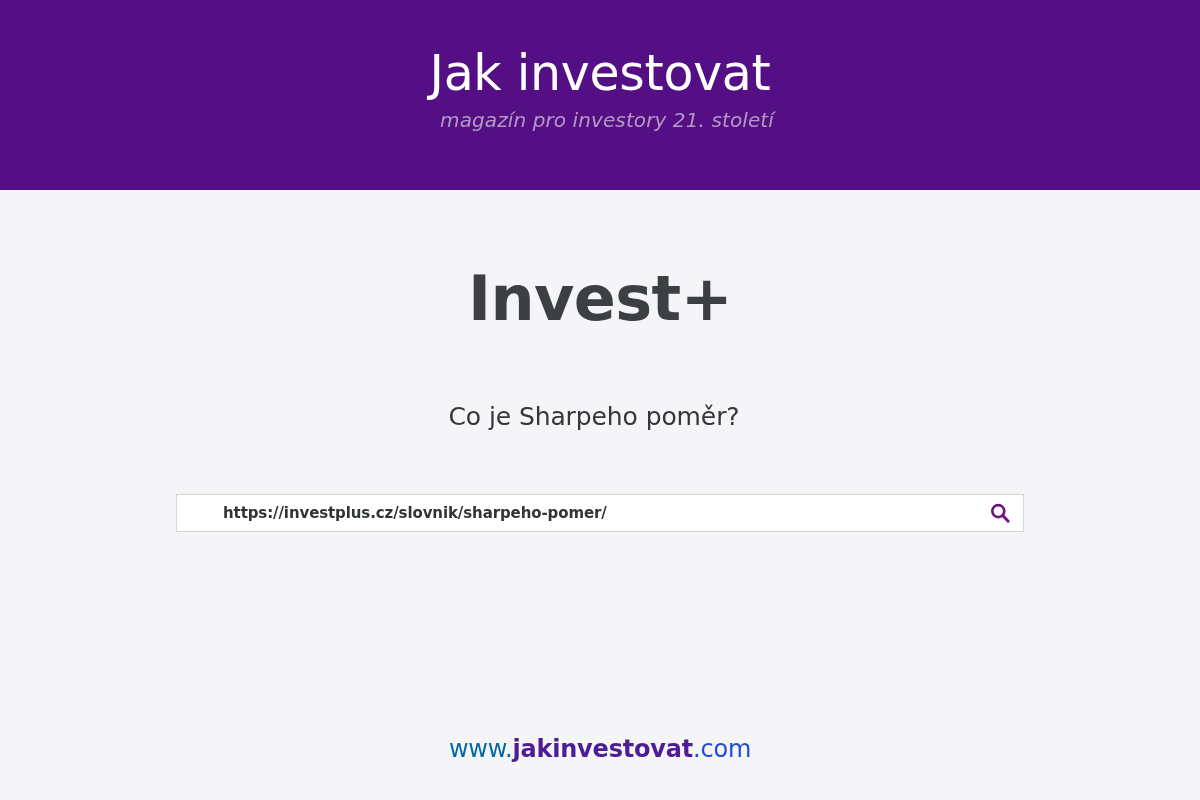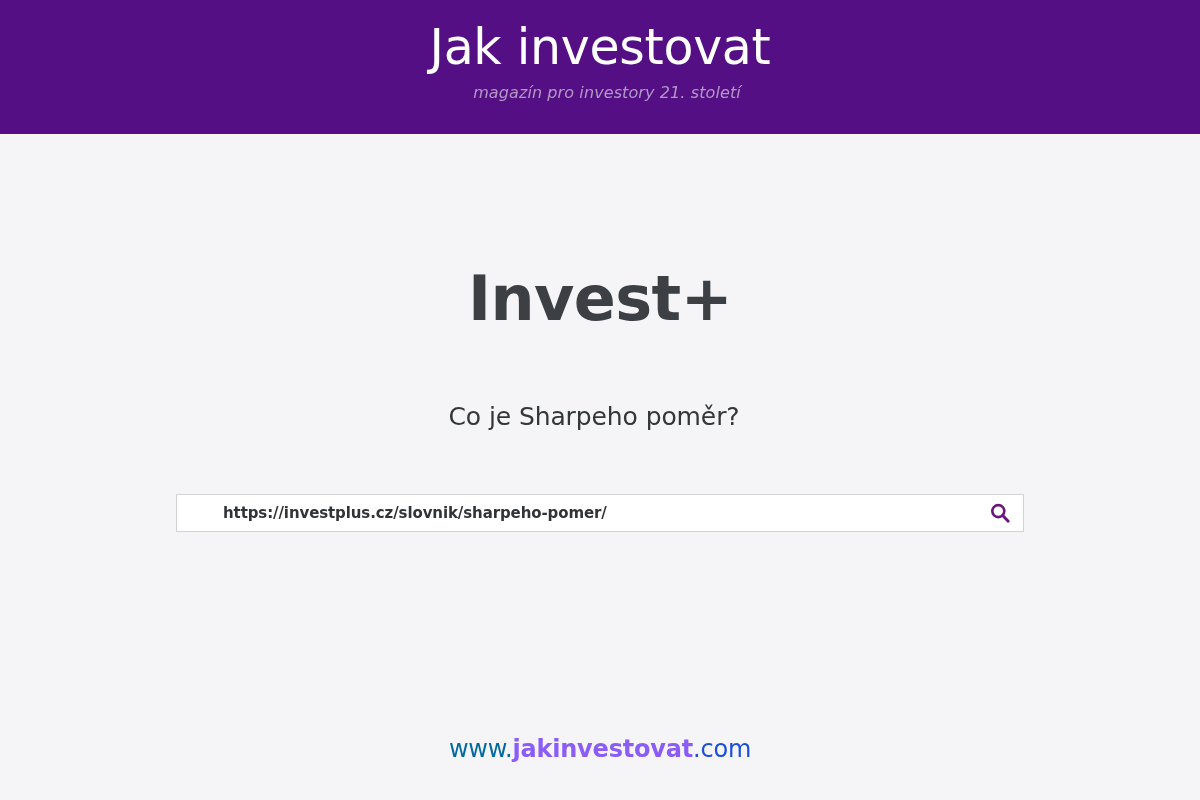--- a/index.html
+++ b/index.html
@@ -20,21 +20,21 @@
     height: 800px;
     background: #f5f5f7;
   }
 
   
   .site-header {
     position: absolute;
     left: 0;
     top: 0;
     width: 1200px;
-    height: 134px;
+    height: 190px;
     background: #550f84;
     display: flex;
     flex-direction: column;
     align-items: center;
     justify-content: center;
     box-sizing: border-box;
     padding-bottom: 10px;
   }
 
   .site-title {
@@ -45,21 +45,21 @@
     color: #ffffff;
     letter-spacing: -0.3px;
     margin: 0;
     white-space: nowrap;
   }
 
   .site-tagline {
     margin: 9px 0 0 14px;
     font-family: "DejaVu Sans", sans-serif;
     font-style: italic;
-    font-size: 16px;
+    font-size: 20px;
     font-weight: 400;
     color: #b398c6;
     letter-spacing: 0.1px;
     white-space: nowrap;
   }
 
   
   .main {
     position: absolute;
     left: 0;
@@ -157,21 +157,21 @@
     letter-spacing: -0.2px;
     white-space: nowrap;
   }
 
   .footer-www {
     color: #0369a1;
     font-weight: 400;
   }
 
   .footer-domain {
-    color: #8b5cf6;
+    color: #4c1d95;
     font-weight: 700;
   }
 
   .footer-tld {
     color: #1d4ed8;
     font-weight: 400;
   }
 </style>
 </head>
 <body>

